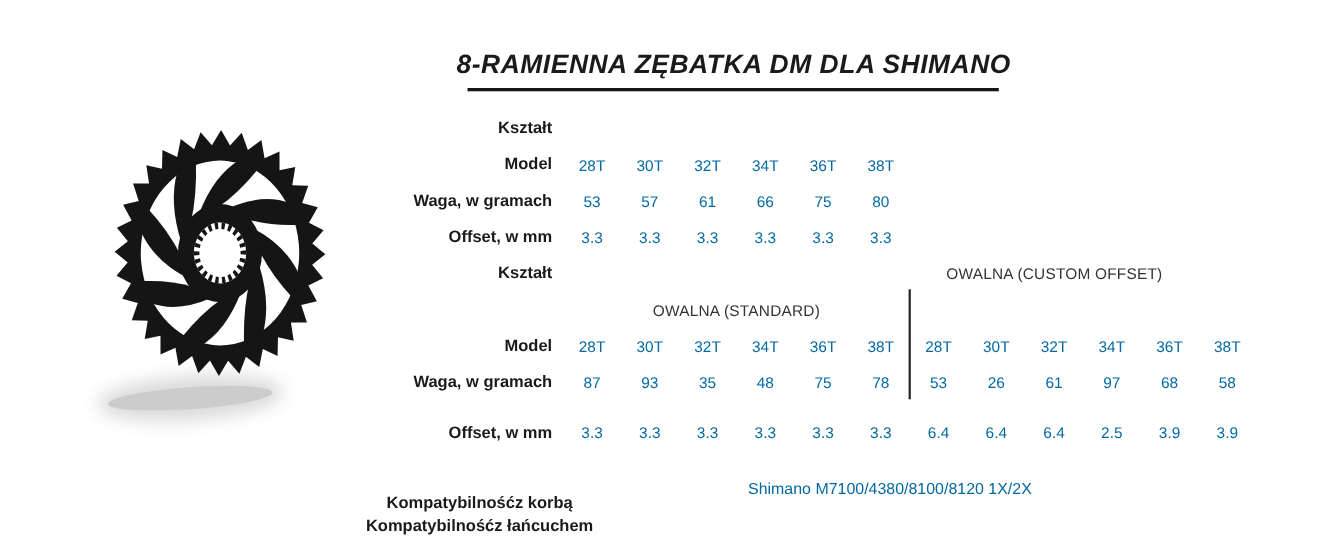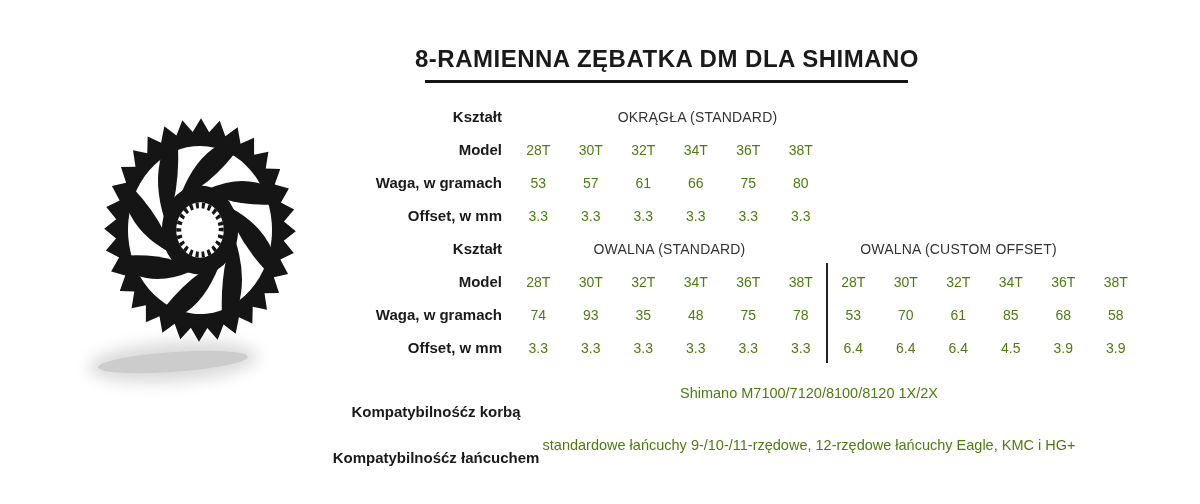--- a/index.html
+++ b/index.html
@@ -3,42 +3,42 @@
 <meta charset="utf-8">
 <style>
   html,body{margin:0;padding:0;}
   body{
     width:1200px;height:504px;position:relative;overflow:hidden;
     background:#ffffff;font-family:"Liberation Sans",sans-serif;
   }
   .page-title{
     position:absolute;top:45px;left:415px;width:500px;
     text-align:center;font-size:24px;font-weight:bold;
-    letter-spacing:0.5px;color:#1a1a1a;white-space:nowrap;
+    letter-spacing:0.5px;color:#1a1a1a;white-space:nowrap;font-style:italic;
   }
   .title-underline{
     position:absolute;top:80px;left:425px;width:483px;height:3px;background:#161616;
   }
 
   
   .spec-table{
     position:absolute;left:370px;top:100px;
     display:grid;position:absolute;
     grid-template-columns:142px repeat(12,52.5px);
     grid-template-rows:repeat(8,33px) 58px 46px;
   }
   .lbl{
     grid-column:1;display:flex;align-items:center;justify-content:flex-end;
     padding-right:10px;font-weight:bold;font-size:15px;color:#1a1a1a;text-align:right;
     white-space:nowrap;
   }
   .lbl-multi{flex-direction:row;align-items:flex-end;justify-content:center;line-height:21px;}
   .val{
     display:flex;align-items:center;justify-content:center;
-    font-size:14px;color:#4d7c0f;white-space:nowrap;
+    font-size:14px;color:#0369a1;white-space:nowrap;
   }
   .hdr{font-size:14px;color:#333333;letter-spacing:0.2px;}
   .span6a{grid-column:2 / span 6;}
   .span6b{grid-column:8 / span 6;}
   .span12{grid-column:2 / span 12;}
   .hdr-round{transform:translateX(28px);}
   .hdr-oval-custom{transform:translateX(-26px);}
   .compat-val{font-size:14.5px;transform:translateX(-18px);}
   .section-divider{
     position:absolute;left:456px;top:163px;width:2px;height:100px;background:#222222;
@@ -81,21 +81,20 @@
   </svg>
 </div>
 <div class="gear-shadow"></div>
 
 <div class="page-title">8-RAMIENNA ZĘBATKA DM DLA SHIMANO</div>
 <div class="title-underline"></div>
 
 <div class="spec-table">
 
   <div class="lbl">Kształt</div>
-  <div class="val hdr span6a hdr-round">OKRĄGŁA (STANDARD)</div>
 
   <div class="lbl">Model</div>
   <div class="val">28T</div>
   <div class="val">30T</div>
   <div class="val">32T</div>
   <div class="val">34T</div>
   <div class="val">36T</div>
   <div class="val">38T</div>
 
   <div class="lbl">Waga, w gramach</div>
@@ -108,71 +107,70 @@
 
   <div class="lbl">Offset, w mm</div>
   <div class="val">3.3</div>
   <div class="val">3.3</div>
   <div class="val">3.3</div>
   <div class="val">3.3</div>
   <div class="val">3.3</div>
   <div class="val">3.3</div>
 
   <div class="lbl">Kształt</div>
+  <div class="val hdr span6b hdr-oval-custom">OWALNA (CUSTOM OFFSET)</div>
   <div class="val hdr span6a">OWALNA (STANDARD)</div>
-  <div class="val hdr span6b hdr-oval-custom">OWALNA (CUSTOM OFFSET)</div>
 
   <div class="lbl">Model</div>
   <div class="val">28T</div>
   <div class="val">30T</div>
   <div class="val">32T</div>
   <div class="val">34T</div>
   <div class="val">36T</div>
   <div class="val">38T</div>
   <div class="val">28T</div>
   <div class="val">30T</div>
   <div class="val">32T</div>
   <div class="val">34T</div>
   <div class="val">36T</div>
   <div class="val">38T</div>
 
   <div class="lbl">Waga, w gramach</div>
-  <div class="val">74</div>
+  <div class="val">87</div>
   <div class="val">93</div>
   <div class="val">35</div>
   <div class="val">48</div>
   <div class="val">75</div>
   <div class="val">78</div>
   <div class="val">53</div>
-  <div class="val">70</div>
+  <div class="val">26</div>
   <div class="val">61</div>
-  <div class="val">85</div>
+  <div class="val">97</div>
   <div class="val">68</div>
   <div class="val">58</div>
 
   <div class="lbl">Offset, w mm</div>
   <div class="val">3.3</div>
   <div class="val">3.3</div>
   <div class="val">3.3</div>
   <div class="val">3.3</div>
   <div class="val">3.3</div>
   <div class="val">3.3</div>
   <div class="val">6.4</div>
   <div class="val">6.4</div>
   <div class="val">6.4</div>
-  <div class="val">4.5</div>
+  <div class="val">2.5</div>
   <div class="val">3.9</div>
   <div class="val">3.9</div>
 
   <div class="lbl lbl-multi">
     <span>Kompatybilność</span>
     <span>z korbą</span>
   </div>
-  <div class="val span12 compat-val">Shimano M7100/7120/8100/8120 1X/2X</div>
+  <div class="val span12 compat-val">Shimano M7100/4380/8100/8120 1X/2X</div>
 
   <div class="lbl lbl-multi">
     <span>Kompatybilność</span>
     <span>z łańcuchem</span>
   </div>
-  <div class="val span12 compat-val">standardowe łańcuchy 9-/10-/11-rzędowe, 12-rzędowe łańcuchy Eagle, KMC i HG+</div>
 
   <div class="section-divider"></div>
 </div>
 
 </body></html>

